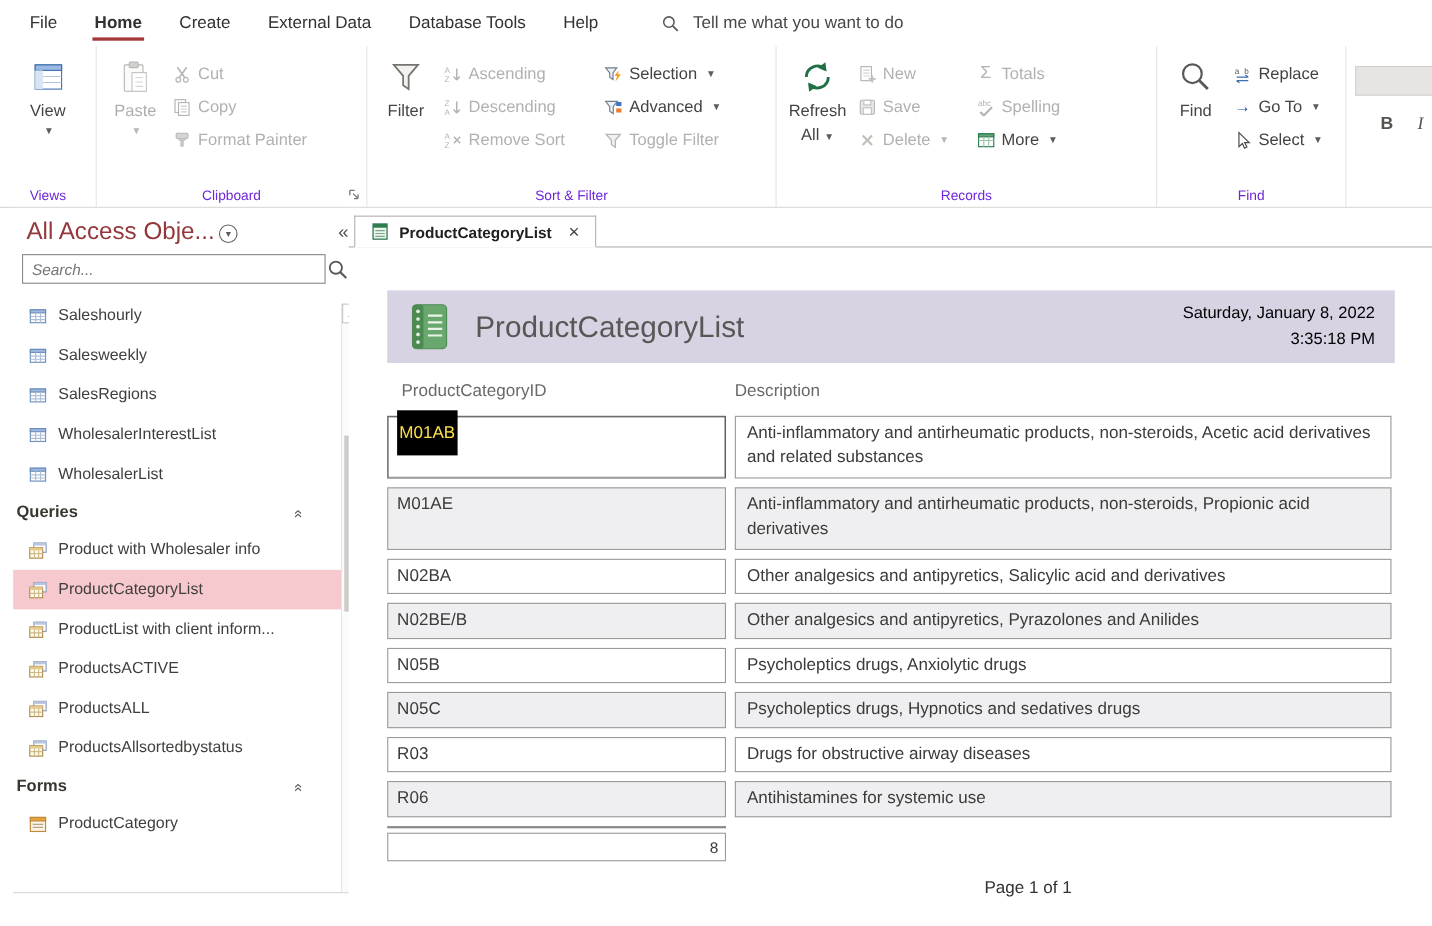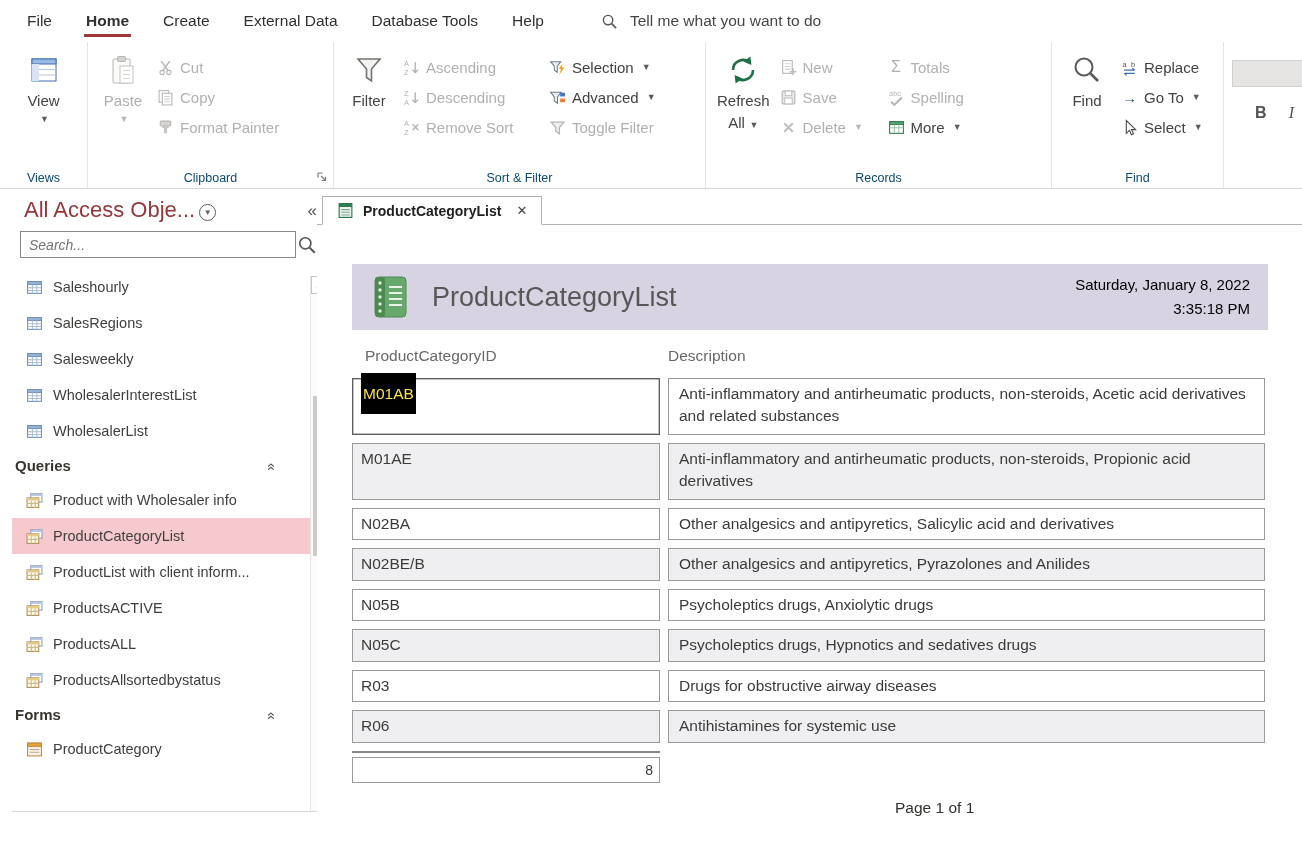--- a/index.html
+++ b/index.html
@@ -8,21 +8,21 @@
   svg{display:block;}
   
   .menubar{position:absolute;top:0;left:0;width:100%;height:42px;display:flex;align-items:center;padding-left:10px;background:#fff;}
   .menu-tab{padding:0 17px;font-size:15.5px;color:#323130;height:42px;display:flex;align-items:center;position:relative;cursor:default;}
   .menu-tab.active{font-weight:bold;}
   .menu-tab.active::after{content:"";position:absolute;left:15px;right:15px;bottom:5px;height:3px;background:#A4373A;}
   .tellme{display:flex;align-items:center;gap:12px;margin-left:40px;font-size:15.5px;color:#494745;}
   
   .ribbon{position:absolute;top:42px;left:0;width:100%;height:147px;background:#fff;border-bottom:1px solid #d8d6d4;display:flex;}
   .rgroup{position:relative;display:flex;align-items:flex-start;padding:7px 6px 24px 6px;border-right:1px solid #e7e5e3;height:100%;}
-  .rgroup-label{position:absolute;bottom:3px;left:0;right:0;text-align:center;font-size:12.5px;color:#0c4a6e;}
+  .rgroup-label{position:absolute;bottom:3px;left:0;right:0;text-align:center;font-size:12.5px;color:#6d28d9;}
   .bigbtn{display:flex;flex-direction:column;align-items:center;min-width:58px;padding:2px 5px;gap:3px;font-size:15px;color:#444;line-height:1.25;text-align:center;}
   .bigbtn .bicon{height:38px;display:flex;align-items:center;justify-content:center;}
   .bigbtn.disabled{color:#b1afad;}
   .smallcol{display:flex;flex-direction:column;padding-top:3px;}
   .smallbtn{display:flex;align-items:center;gap:6px;height:30px;padding:0 5px;font-size:15px;color:#454341;white-space:nowrap;}
   .smallbtn.disabled{color:#b3b1af;}
   .dd{font-size:9px;color:#5f5d5b;margin-left:2px;}
   .disabled .dd, .bigbtn.disabled .dd{color:#b9b7b5;}
   .sigma{font-size:16px;color:#b3b1af;width:17px;text-align:center;}
   .goto-arrow{font-size:15px;color:#2b579a;width:17px;text-align:center;font-weight:bold;}
@@ -444,27 +444,27 @@
     <div class="nav-item">
       <svg width="17" height="17">
           <use href="#sym-table"></use>
         </svg>
       <span>Saleshourly</span>
     </div>
     <div class="nav-item">
       <svg width="17" height="17">
           <use href="#sym-table"></use>
         </svg>
+      <span>Salesweekly</span>
+    </div>
+    <div class="nav-item">
+      <svg width="17" height="17">
+          <use href="#sym-table"></use>
+        </svg>
       <span>SalesRegions</span>
-    </div>
-    <div class="nav-item">
-      <svg width="17" height="17">
-          <use href="#sym-table"></use>
-        </svg>
-      <span>Salesweekly</span>
     </div>
     <div class="nav-item">
       <svg width="17" height="17">
           <use href="#sym-table"></use>
         </svg>
       <span>WholesalerInterestList</span>
     </div>
     <div class="nav-item">
       <svg width="17" height="17">
           <use href="#sym-table"></use>

